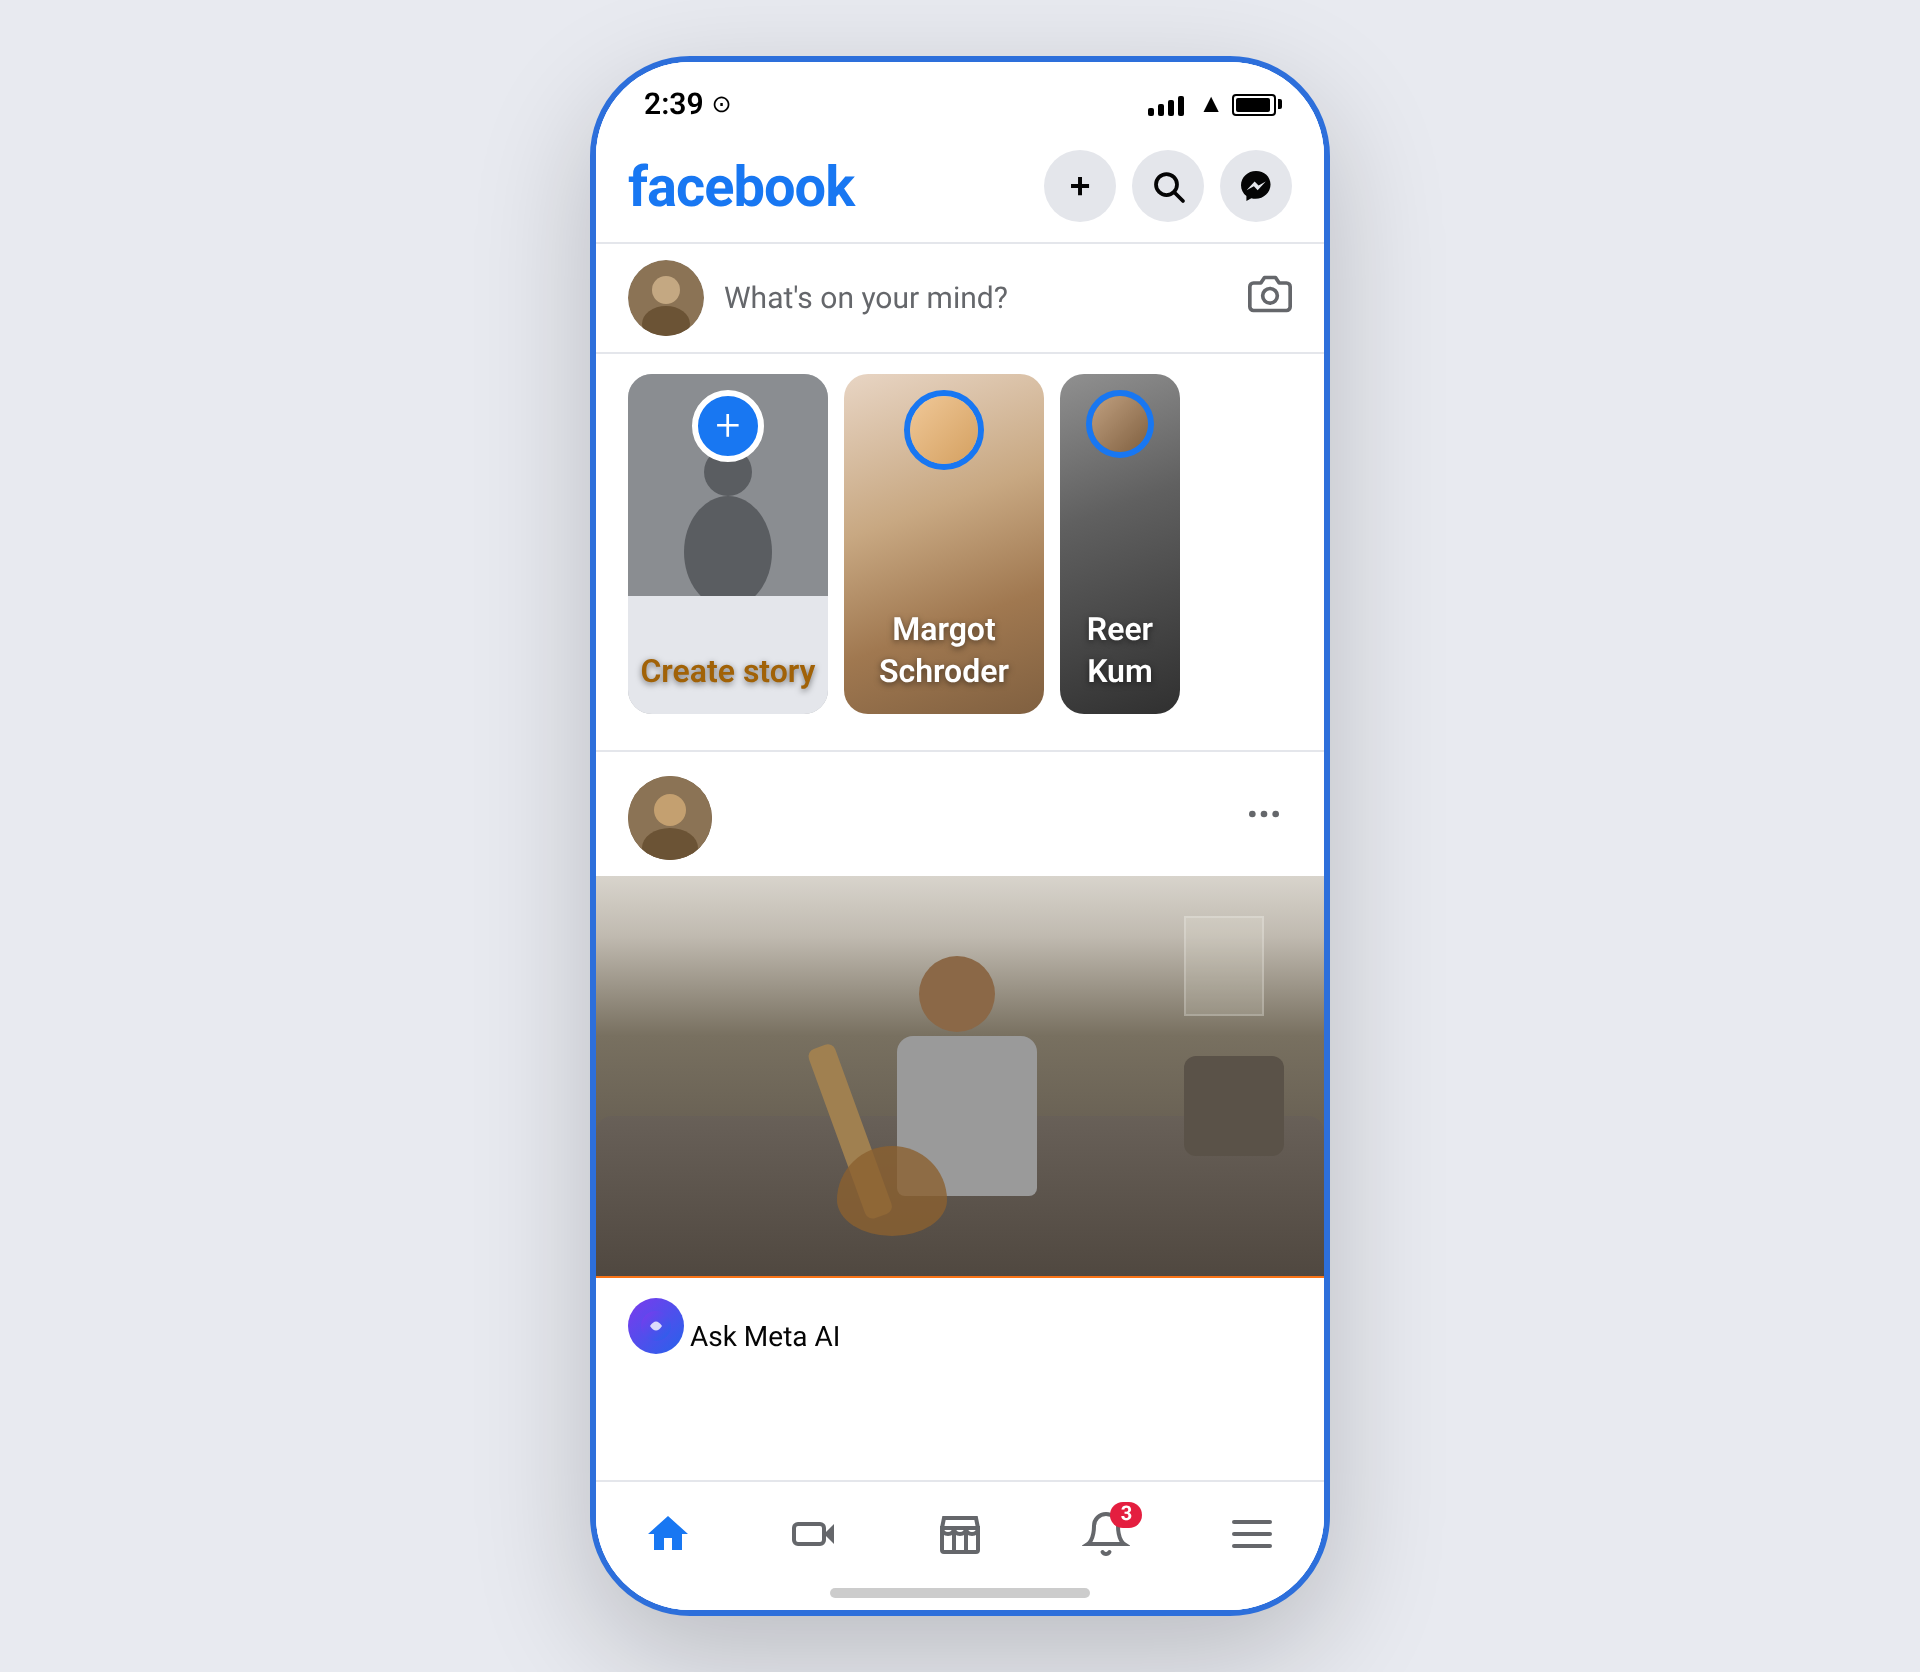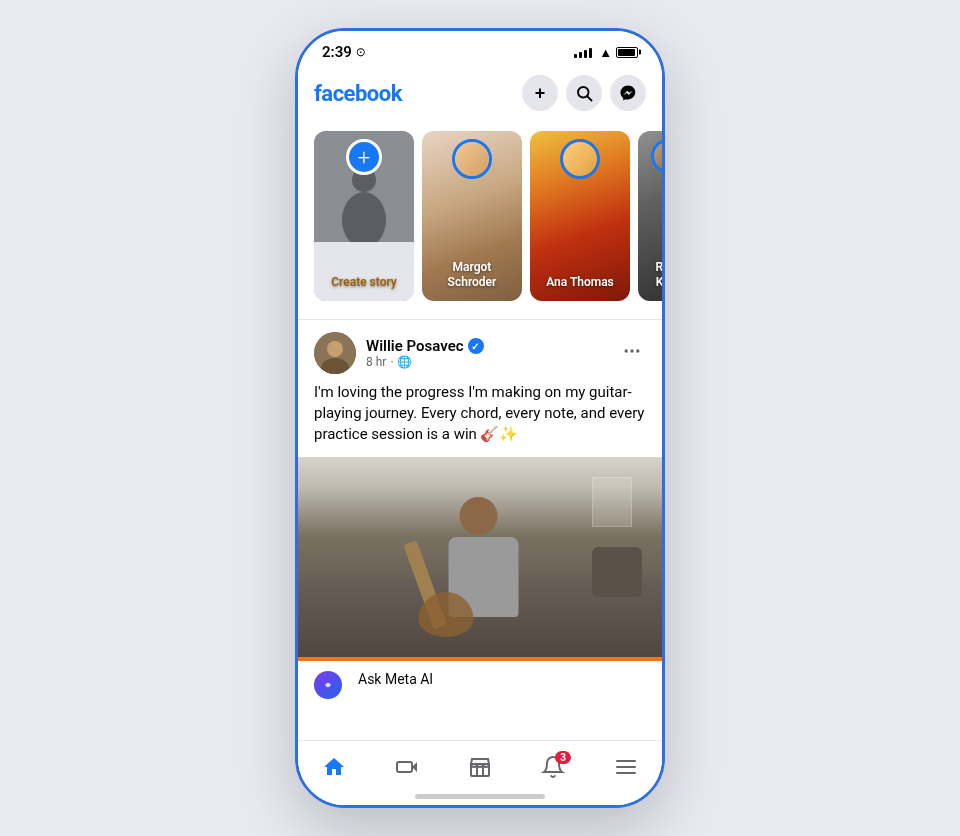--- a/index.html
+++ b/index.html
@@ -97,21 +97,21 @@
     .scroll-content::-webkit-scrollbar { display: none; }
     
     .fb-header {
       display: flex;
       justify-content: space-between;
       align-items: center;
       padding: 8px 16px 10px;
       background: #fff;
     }
     .fb-logo {
-      font-size: 22px;
+      font-size: 28px;
       font-weight: 700;
       color: #1877f2;
       letter-spacing: -0.5px;
     }
     .header-actions {
       display: flex;
       gap: 8px;
       align-items: center;
     }
     .header-btn {
@@ -216,21 +216,21 @@
       font-weight: 300;
       border: 3px solid #fff;
     }
     .story-label {
       position: absolute;
       bottom: 10px;
       left: 0;
       right: 0;
       text-align: center;
       color: #fff;
-      font-size: 12px;
+      font-size: 16px;
       font-weight: 600;
       text-shadow: 0 1px 3px rgba(0,0,0,0.5);
       padding: 0 6px;
       line-height: 1.3;
     }
     .create-story-label {
       color: #a16207;
     }
     .story-img-2 {
       background: linear-gradient(135deg, #e8d5c4 0%, #c4a882 50%, #8B7355 100%);
@@ -307,25 +307,25 @@
     .post-image {
       width: 100%;
       height: 200px;
       background: linear-gradient(180deg, #c8c8c0 0%, #8B8B80 30%, #404038 60%, #808070 100%);
       position: relative;
       overflow: hidden;
     }
     
     .meta-ai-bar {
       display: flex;
-      align-items: flex-start;
+      align-items: flex-end;
       padding: 10px 16px;
-      gap: 16px;
-      background: #fff;
-      border-top: 4px solid #f97316;
+      gap: 3px;
+      background: #fff;
+      border-top: 1px solid #f97316;
     }
     .meta-ai-icon {
       width: 28px;
       height: 28px;
       border-radius: 50%;
       background: linear-gradient(135deg, #7c3aed 0%, #2563eb 100%);
       flex-shrink: 0;
       display: flex;
       align-items: center;
       justify-content: center;
@@ -433,20 +433,36 @@
             </svg>
           </button>
           <button class="header-btn">
             <svg width="18" height="18" viewBox="0 0 24 24" fill="#050505">
               <path d="M12 2C6.48 2 2 6.26 2 11.5c0 2.9 1.4 5.5 3.6 7.2V22l3.3-1.8c.9.25 1.8.38 2.8.38 5.52 0 10-4.26 10-9.5S17.52 2 12 2zm1.1 12.8l-2.5-2.7-4.9 2.7 5.4-5.8 2.6 2.7 4.8-2.7-5.4 5.8z"></path>
             </svg>
           </button>
         </div>
       </div>
 
+      <div class="composer">
+        <div class="composer-avatar">
+          <svg viewBox="0 0 38 38" fill="none">
+            <circle cx="19" cy="19" r="19" fill="#8B7355"></circle>
+            <circle cx="19" cy="15" r="7" fill="#c4a882"></circle>
+            <ellipse cx="19" cy="32" rx="12" ry="9" fill="#6B5335"></ellipse>
+          </svg>
+        </div>
+        <span class="composer-input">What's on your mind?</span>
+        <span class="composer-camera">
+          <svg width="22" height="22" viewBox="0 0 24 24" fill="none" stroke="#65676b" stroke-width="2" stroke-linecap="round" stroke-linejoin="round">
+            <path d="M23 19a2 2 0 0 1-2 2H3a2 2 0 0 1-2-2V8a2 2 0 0 1 2-2h4l2-3h6l2 3h4a2 2 0 0 1 2 2z"></path>
+            <circle cx="12" cy="13" r="4"></circle>
+          </svg>
+        </span>
+      </div>
 
       <div class="stories-row">
 
         <div class="story-card">
           <div style="width:100%;height:100%;position:relative;background:#b0b3b8;">
 
             <div style="width:100%;height:65%;background:#8a8d91;display:flex;align-items:flex-end;justify-content:center;">
               <svg width="60" height="80" viewBox="0 0 60 80" fill="none">
                 <circle cx="30" cy="18" r="12" fill="#5a5d61"></circle>
                 <ellipse cx="30" cy="58" rx="22" ry="28" fill="#5a5d61"></ellipse>
@@ -460,68 +476,49 @@
         </div>
 
         <div class="story-card">
           <div class="story-img-2" style="background:linear-gradient(160deg,#e8d5c4 0%,#c8a882 40%,#a07850 70%,#806040 100%);"></div>
           <div class="story-avatar-ring">
             <div class="story-avatar-img" style="background:linear-gradient(135deg,#f0c898,#d4a060);"></div>
           </div>
           <span class="story-label">Margot Schroder</span>
         </div>
 
-        <div class="story-card">
-          <div style="background:linear-gradient(160deg,#f0c040 0%,#e07820 30%,#c03010 60%,#801808 100%);width:100%;height:100%;"></div>
-          <div class="story-avatar-ring">
-            <div class="story-avatar-img" style="background:linear-gradient(135deg,#ffd080,#e0a040);"></div>
-          </div>
-          <span class="story-label">Ana Thomas</span>
-        </div>
 
         <div class="story-card" style="width:60px;">
           <div style="background:linear-gradient(160deg,#909090 0%,#606060 40%,#303030 100%);width:100%;height:100%;"></div>
           <div class="story-avatar-ring" style="width:34px;height:34px;">
             <div class="story-avatar-img" style="background:linear-gradient(135deg,#c0a080,#806040);"></div>
           </div>
           <span class="story-label">Reer Kum</span>
         </div>
       </div>
 
       <div class="post">
         <div class="post-header">
           <div class="post-user">
             <div class="post-avatar">
               <svg width="42" height="42" viewBox="0 0 42 42" fill="none">
                 <circle cx="21" cy="21" r="21" fill="#8B7355"></circle>
                 <circle cx="21" cy="17" r="8" fill="#c4a070"></circle>
                 <ellipse cx="21" cy="36" rx="14" ry="10" fill="#6B5335"></ellipse>
               </svg>
             </div>
-            <div class="post-user-info">
-              <div class="name">
-                <span>Willie Posavec</span>
-                <span class="verified-badge">✓</span>
-              </div>
-              <div class="post-meta">
-                <span>8 hr</span>
-                <span>·</span>
-                <span>🌐</span>
-              </div>
-            </div>
           </div>
           <span class="more-btn">
             <svg width="20" height="20" viewBox="0 0 24 24" fill="#65676b">
               <circle cx="5" cy="12" r="2"></circle>
               <circle cx="12" cy="12" r="2"></circle>
               <circle cx="19" cy="12" r="2"></circle>
             </svg>
           </span>
         </div>
-        <div class="post-text">I'm loving the progress I'm making on my guitar-playing journey. Every chord, every note, and every practice session is a win 🎸✨</div>
         <div class="post-image">
 
           <div class="guitar-scene">
 
             <div style="position:absolute;top:0;left:0;right:0;bottom:0;background:linear-gradient(180deg,#d8d4cc 0%,#c0bab0 15%,#787060 40%,#504840 100%);"></div>
 
             <div style="position:absolute;bottom:0;left:0;right:0;height:80px;background:linear-gradient(180deg,#686058 0%,#504840 100%);border-radius:8px 8px 0 0;"></div>
 
             <div style="position:absolute;bottom:60px;right:20px;width:50px;height:50px;background:#5a5248;border-radius:6px;"></div>
 

